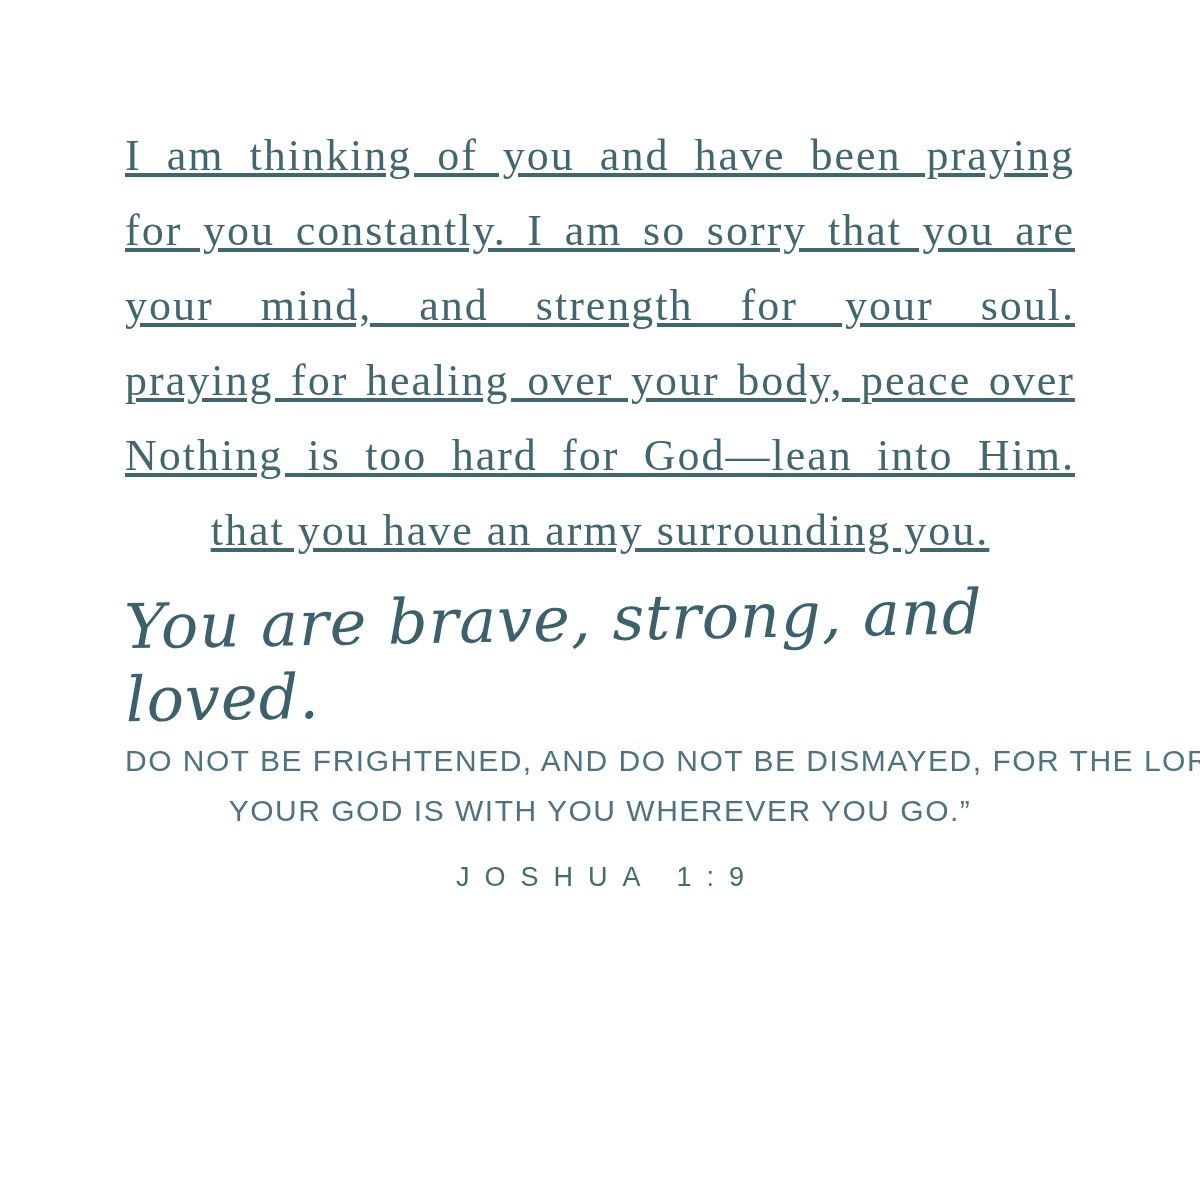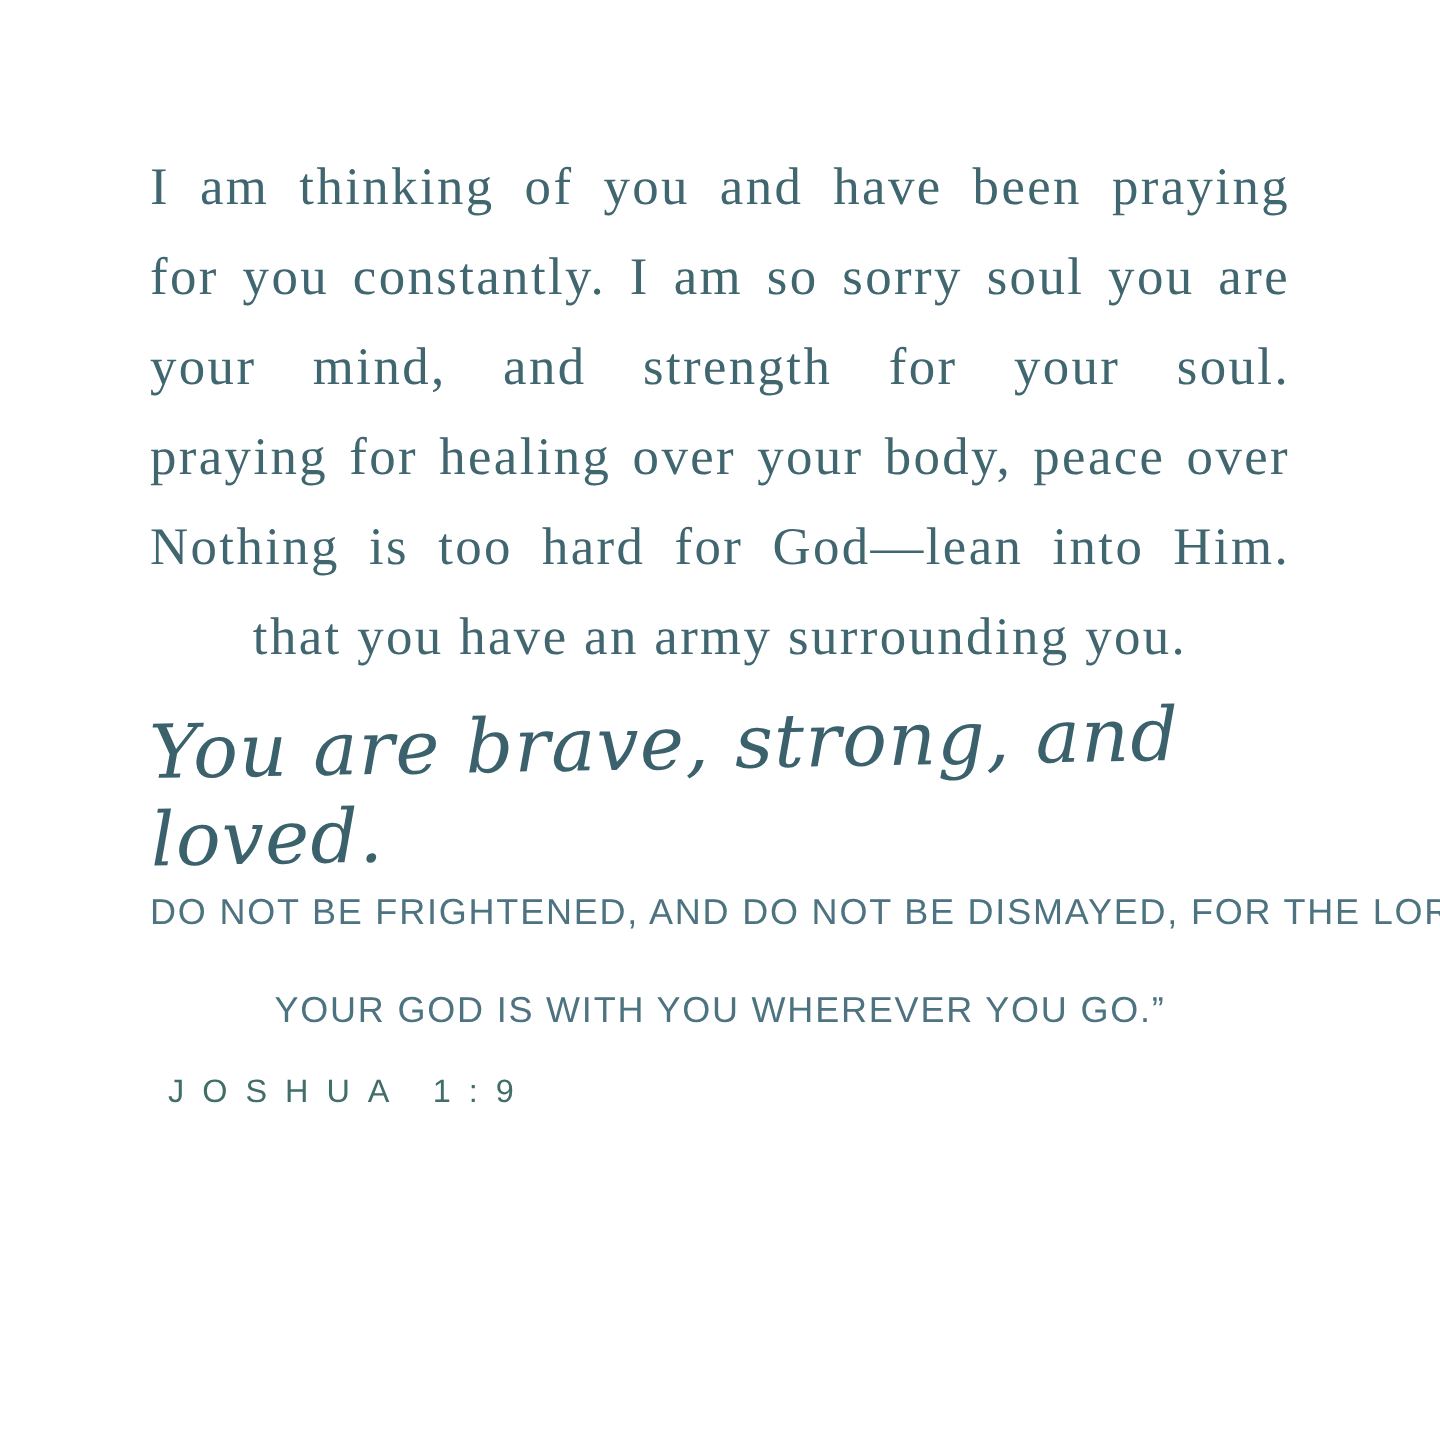--- a/index.html
+++ b/index.html
@@ -27,20 +27,21 @@
   }
   .msg-line {
     font-family: "Liberation Serif", serif;
     font-size: 44px;
     line-height: 75px;
     letter-spacing: 2px;
     color: var(--body-text);
     text-align: justify;
     text-align-last: justify;
     white-space: nowrap;
+    text-decoration: underline;
   }
   .msg-line.center {
     text-align: right;
     text-align-last: center;
   }
   .script-line {
     margin-top: 14px;
     height: 146px;
     display: flex;
     align-items: center;
@@ -62,39 +63,39 @@
     line-height: 50px;
     letter-spacing: 1.5px;
     color: var(--verse-text);
     text-align: justify;
     text-align-last: justify;
     white-space: nowrap;
   }
   .verse-line.center {
     text-align: center;
     text-align-last: center;
-    margin-top: 32px;
   }
   .reference {
     margin-top: 26px;
     font-family: "Liberation Sans", sans-serif;
     font-size: 27px;
     letter-spacing: 15px;
     color: var(--reference-text);
+    text-align: center;
     text-indent: 15px; 
   }
 </style>
 </head>
 <body>
 
 <div class="card">
 
   <div class="message">
     <div class="msg-line">I am thinking of you and have been praying</div>
-    <div class="msg-line">for you constantly. I am so sorry soul you are</div>
+    <div class="msg-line">for you constantly. I am so sorry that you are</div>
     <div class="msg-line">your mind, and strength for your soul.</div>
     <div class="msg-line">praying for healing over your body, peace over</div>
     <div class="msg-line">Nothing is too hard for God—lean into Him.</div>
     <div class="msg-line center">that you have an army surrounding you.</div>
   </div>
 
   <div class="script-line">You are brave, strong, and loved.</div>
 
   <div class="verse">
     <div class="verse-line">DO NOT BE FRIGHTENED, AND DO NOT BE DISMAYED, FOR THE LORD</div>

